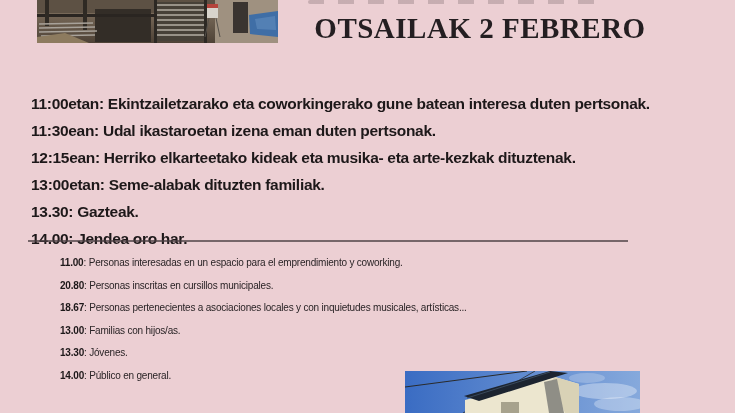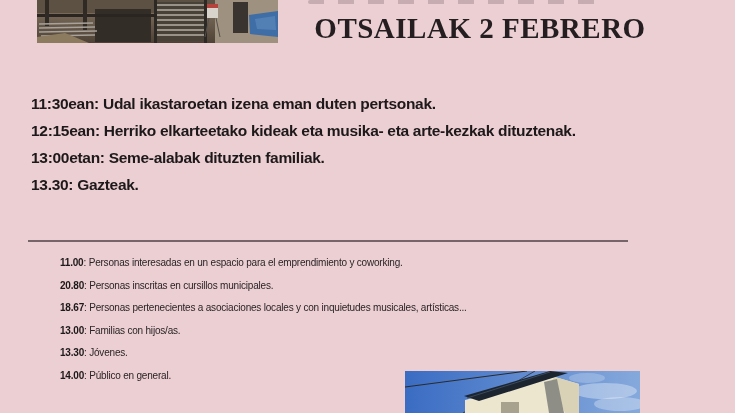--- a/index.html
+++ b/index.html
@@ -113,29 +113,31 @@
       <line x1="172" y1="18" x2="168" y2="37"></line>
         <line x1="179" y1="18" x2="183" y2="37"></line>
     </g>
   </svg>
 
   <div class="title-remnant"></div>
 
   <div class="event-title">OTSAILAK 2 FEBRERO</div>
 
   <div class="schedule-eu">
+  <div class="row"><span class="time">11:00etan</span><span class="sep">: </span><span class="text">Ekintzailetzarako eta coworkingerako gune batean interesa duten pertsonak.</span></div>
 
   <div class="row"><span class="time">11:30ean</span><span class="sep">: </span><span class="text">Udal ikastaroetan izena eman duten pertsonak.</span></div>
 
   <div class="row"><span class="time">12:15ean</span><span class="sep">: </span><span class="text">Herriko elkarteetako kideak eta musika- eta arte-kezkak dituztenak.</span></div>
 
   <div class="row"><span class="time">13:00etan</span><span class="sep">: </span><span class="text">Seme-alabak dituzten familiak.</span></div>
 
   <div class="row"><span class="time">13.30</span><span class="sep">: </span><span class="text">Gazteak.</span></div>
 
+  <div class="row"><span class="time">14.00</span><span class="sep">: </span><span class="text">Jendea oro har.</span></div>
 </div>
 
   <div class="divider"></div>
 
   <div class="schedule-es">
   <div class="row"><span class="time">11.00</span><span class="sep">: </span><span class="text">Personas interesadas en un espacio para el emprendimiento y coworking.</span></div>
 
   <div class="row"><span class="time">20.80</span><span class="sep">: </span><span class="text">Personas inscritas en cursillos municipales.</span></div>
 
   <div class="row"><span class="time">18.67</span><span class="sep">: </span><span class="text">Personas pertenecientes a asociaciones locales y con inquietudes musicales, artísticas...</span></div>

